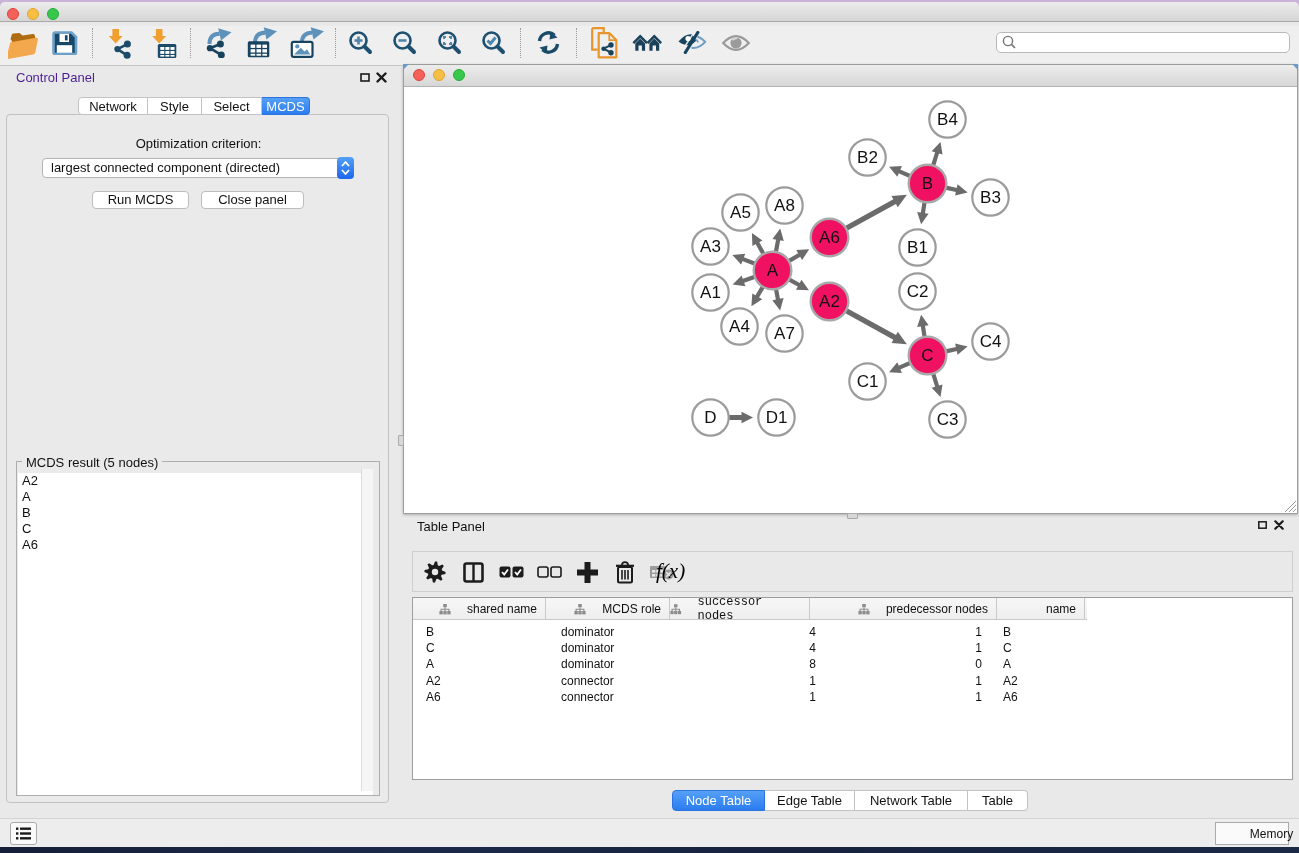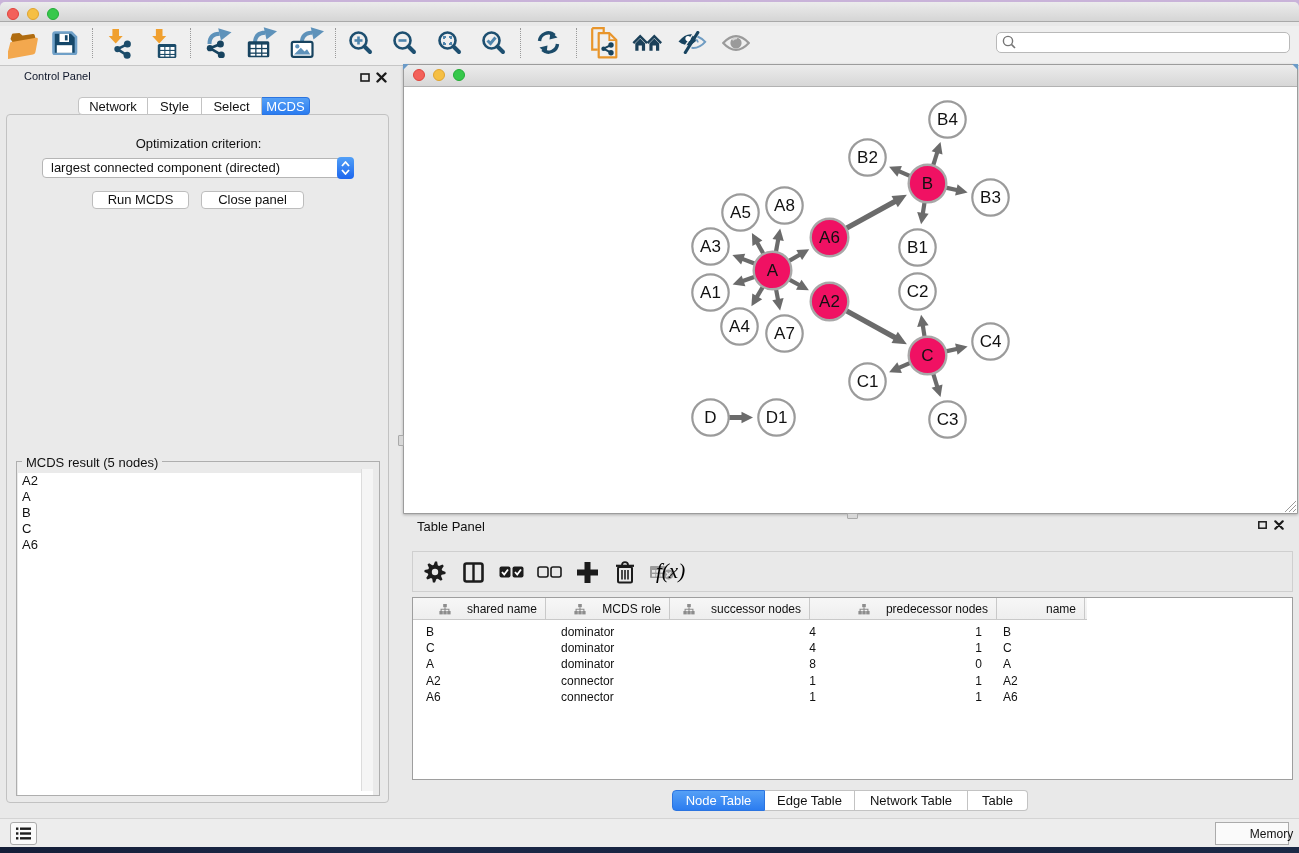--- a/index.html
+++ b/index.html
@@ -10,21 +10,21 @@
 #deskBot{left:0;top:847px;width:1299px;height:6px;background:linear-gradient(90deg,#141e38,#1c2a4a 30%,#16223e 60%,#1b2946);}
 
 #titlebar{left:0;top:2px;width:1299px;height:20px;background:linear-gradient(#ececec,#d5d5d5);border-bottom:1px solid #a9a9a9;border-radius:5px 5px 0 0;}
 #titlebar .title{position:absolute;left:0;right:0;top:3px;text-align:center;font-size:13px;color:#413c38;letter-spacing:0.4px;}
 .tl{position:absolute;width:12px;height:12px;border-radius:50%;}
 
 #toolbar{left:0;top:26px;width:1299px;height:40px;background:#efefef;border-bottom:1px solid #c6c6c6;}
 .tbsep{position:absolute;top:5px;height:30px;width:0;border-left:1px dotted #9a9a9a;}
 #searchbox{position:absolute;left:996px;top:32px;width:294px;height:21px;background:#fff;border:1px solid #b9b9b9;border-radius:5px;}
 
-#cpTitle{left:24px;top:70px;font-size:11px;color:#0f172a;}
+#cpTitle{left:16px;top:70px;font-size:13px;color:#4c1d95;}
 #cpTabs{left:78px;top:97px;height:18px;display:flex;font-size:13px;}
 .tab{border:1px solid #c3c3c3;border-left:none;background:#fff;color:#111;display:flex;align-items:center;justify-content:center;height:18px;}
 .tab.first{border-left:1px solid #c3c3c3;border-radius:4px 0 0 4px;}
 .tab.sel{background:linear-gradient(#55a0f6,#2b7cf0);border-color:#2b74e0;color:#fff;border-radius:0 4px 4px 0;}
 #cpBody{left:6px;top:114px;width:383px;height:689px;border:1px solid #c2c2c2;border-radius:4px;background:#eaeaea;}
 #optLabel{left:0;top:136px;width:397px;text-align:center;font-size:13px;color:#111;}
 #dropdown{left:42px;top:158px;width:312px;height:20px;background:#fff;border:1px solid #b5b5b5;border-radius:4px;font-size:13px;color:#111;line-height:18px;padding-left:8px;}
 #ddBtn{left:337px;top:157px;width:17px;height:22px;background:linear-gradient(#52a0f7,#1c66ee);border-radius:4px;}
 .btn{position:absolute;height:18px;background:#fff;border:1px solid #bdbdbd;border-radius:4px;font-size:13px;color:#111;text-align:center;line-height:16px;}
 
@@ -458,21 +458,21 @@
           <g fill="#8d8d8d">
             <rect x="4.2" y="0" width="3.6" height="3.2"></rect>
             <rect x="0.4" y="7" width="3.4" height="3.4"></rect>
             <rect x="4.3" y="7" width="3.4" height="3.4"></rect>
             <rect x="8.2" y="7" width="3.4" height="3.4"></rect>
           </g>
           <path d="M6 3.2 V5.2 M2.1 7 V5.2 H9.9 V7 M6 5.2 V7" fill="none" stroke="#8d8d8d" stroke-width="1.1"></path>
         </svg>
         <span>MCDS role</span>
       </div>
-  <div class="hcell" style="width:140px;">
+  <div class="hcell" style="width:140px;font-family:Liberation Mono, monospace;">
         <svg width="12" height="11" viewBox="0 0 12 11">
           <g fill="#8d8d8d">
             <rect x="4.2" y="0" width="3.6" height="3.2"></rect>
             <rect x="0.4" y="7" width="3.4" height="3.4"></rect>
             <rect x="4.3" y="7" width="3.4" height="3.4"></rect>
             <rect x="8.2" y="7" width="3.4" height="3.4"></rect>
           </g>
           <path d="M6 3.2 V5.2 M2.1 7 V5.2 H9.9 V7 M6 5.2 V7" fill="none" stroke="#8d8d8d" stroke-width="1.1"></path>
         </svg>
         <span>successor nodes</span>

